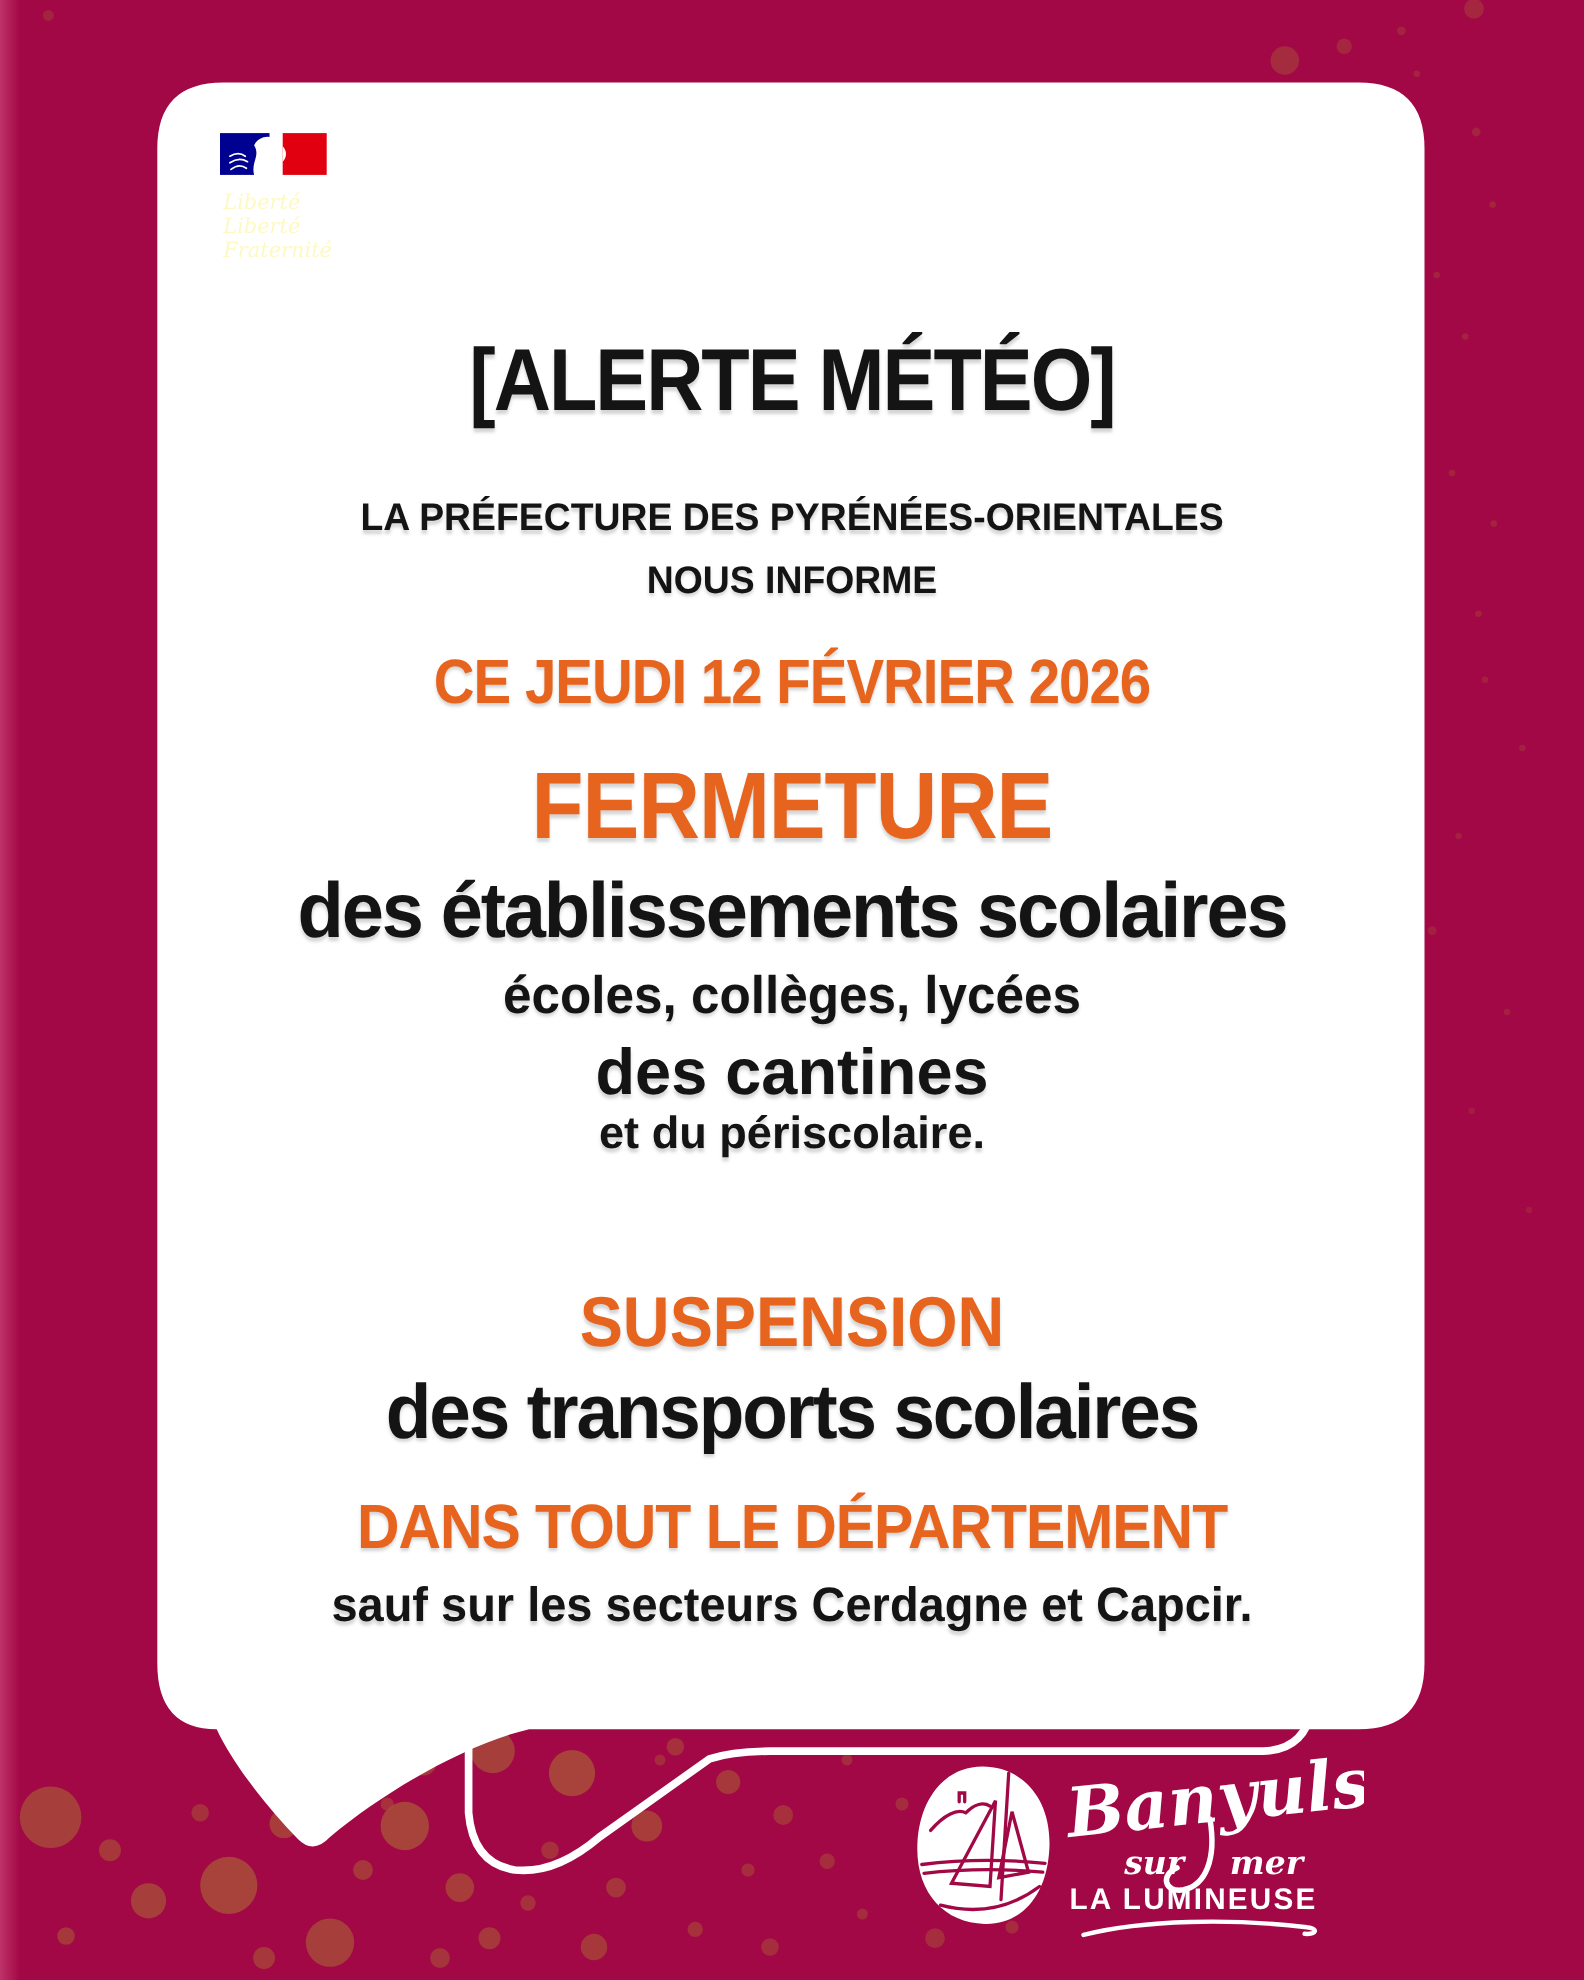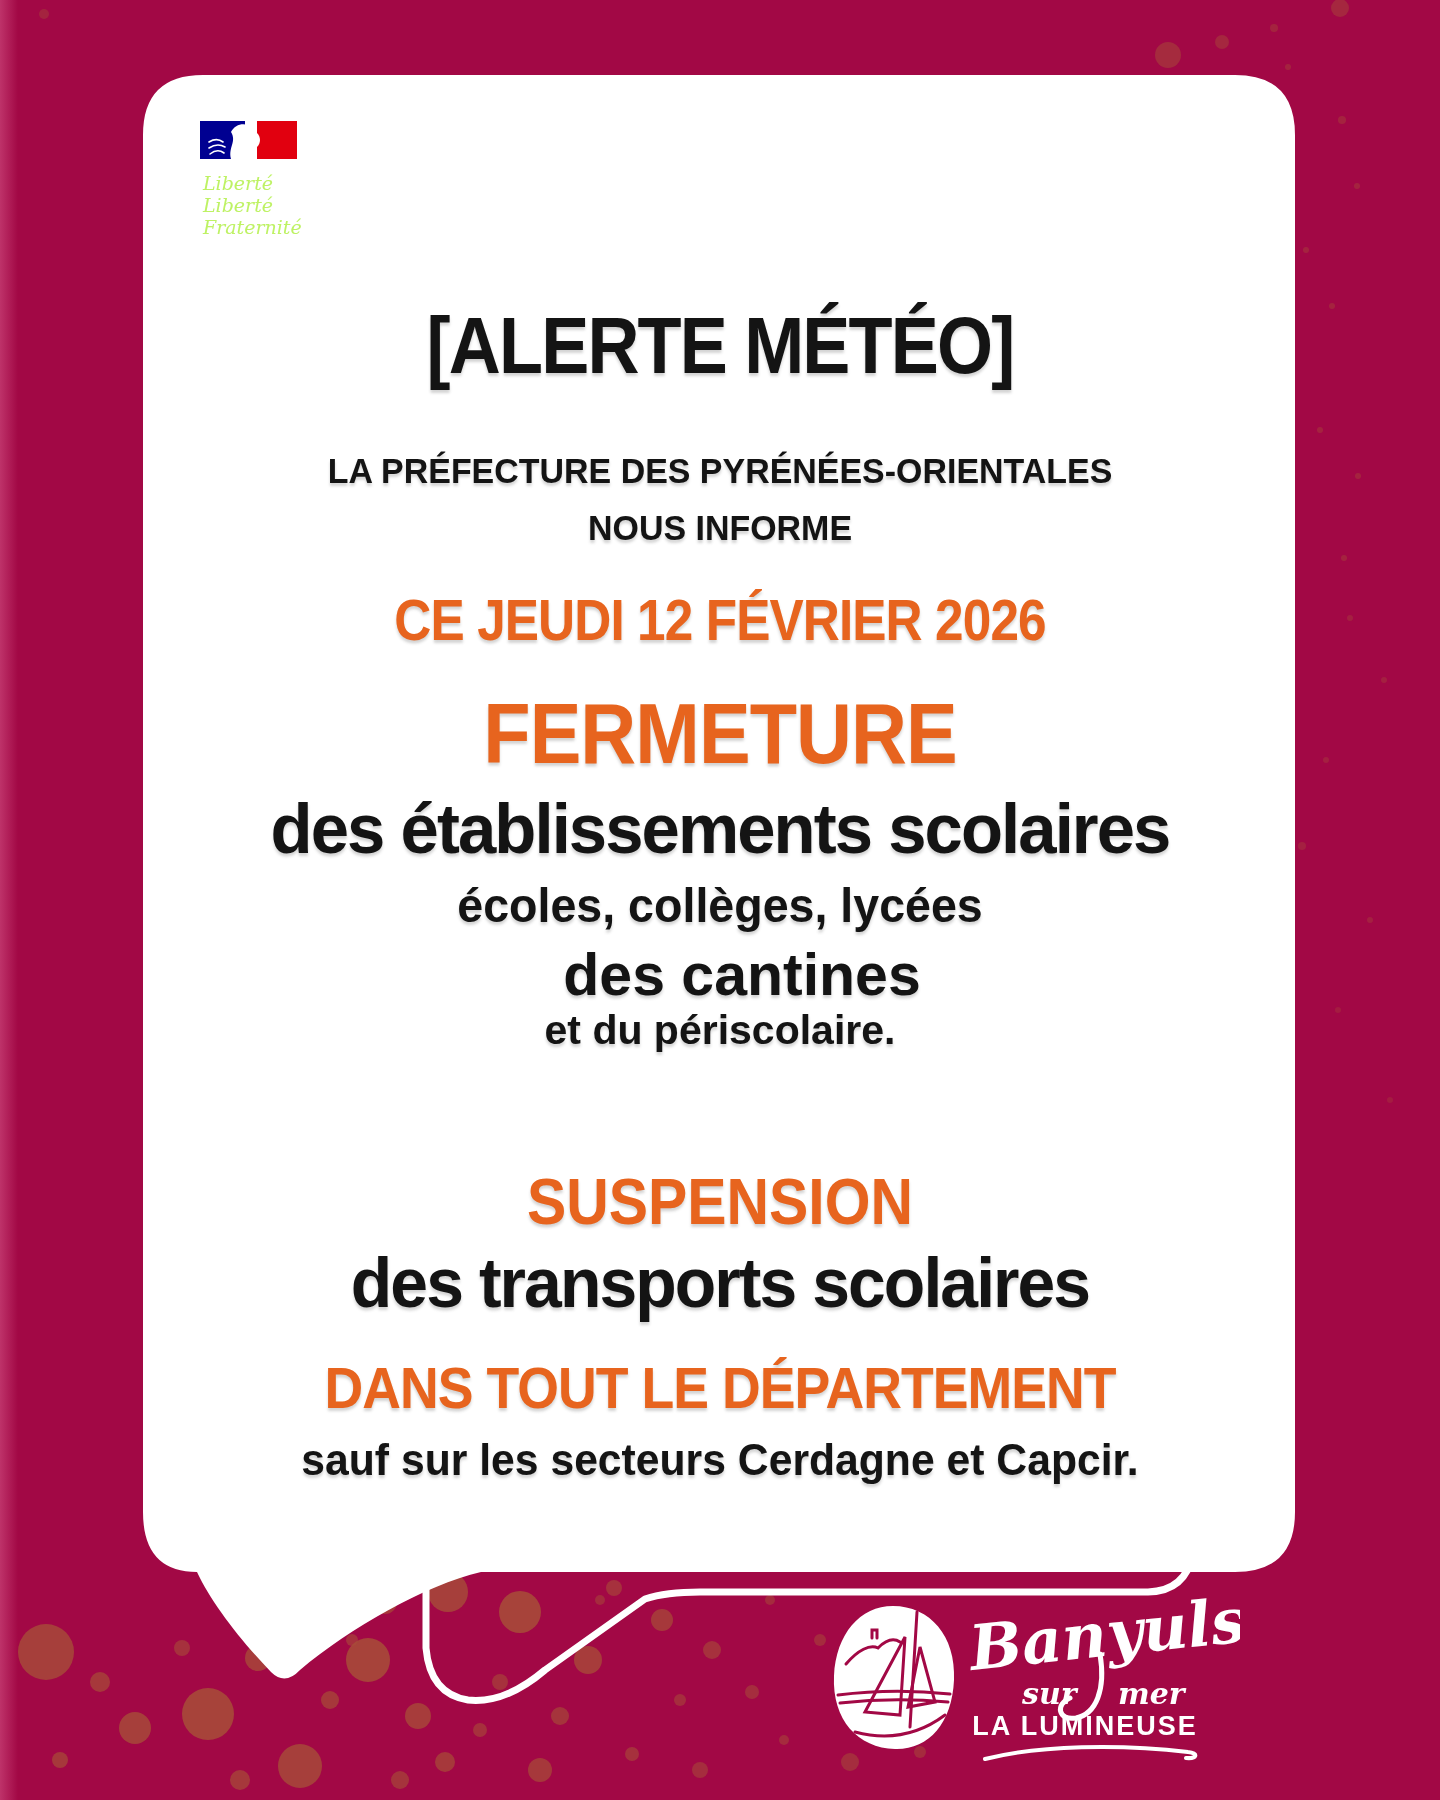--- a/index.html
+++ b/index.html
@@ -9,21 +9,21 @@
     font-family:"Liberation Sans",sans-serif;
   }
   .edge-glow{
     position:absolute;left:0;top:0;width:18px;height:100%;z-index:2;pointer-events:none;
     background:linear-gradient(90deg,rgba(236,120,165,.38),rgba(236,120,165,0));
   }
   #bg-decor{position:absolute;left:0;top:0;z-index:1;}
   
   .gov-logo{position:absolute;left:200px;top:118px;z-index:3;color:#20202a;}
   .gov-name{font-weight:800;font-size:27px;line-height:1.17;letter-spacing:.3px;margin-top:11px;color:#23232e;}
-  .gov-motto{font-family:"DejaVu Serif",serif;font-style:italic;font-size:19px;line-height:1.15;color:#bef264;margin-top:7px;margin-left:3px;}
+  .gov-motto{font-family:"DejaVu Serif",serif;font-style:italic;font-size:19px;line-height:1.15;color:#fef9c3;margin-top:7px;margin-left:3px;}
   
   .line{
     position:absolute;left:50%;white-space:nowrap;z-index:3;
     transform:translateX(-50%) scaleX(var(--sx,1));transform-origin:center top;
     color:var(--ink,#141414);font-weight:800;line-height:1;
     text-shadow:0 3px 3px rgba(60,60,60,.22);
   }
   .orange{color:var(--orange,#E7641E);}
   
   #banyuls{position:absolute;left:800px;top:1592px;z-index:3;}
@@ -123,21 +123,21 @@
 
 <div class="line" style="top:453px;font-size:35px;--sx:.97;">LA PRÉFECTURE DES PYRÉNÉES-ORIENTALES</div>
 <div class="line" style="top:510px;font-size:35px;--sx:.97;">NOUS INFORME</div>
 
 <div class="line orange" style="top:592px;font-size:57px;letter-spacing:-1px;--sx:.9;">CE JEUDI 12 FÉVRIER 2026</div>
 
 <div class="line orange" style="top:690px;font-size:86px;font-weight:900;letter-spacing:-1px;--sx:.9;">FERMETURE</div>
 
 <div class="line" style="top:793px;font-size:71px;letter-spacing:-2px;--sx:.97;">des établissements scolaires</div>
 <div class="line" style="top:882px;font-size:48px;--sx:.97;">écoles, collèges, lycées</div>
-<div class="line" style="top:946px;font-size:59px;margin-left:22px;">des cantines</div>
+<div class="line" style="top:946px;font-size:59px;">des cantines</div>
 <div class="line" style="top:1010px;font-size:41px;">et du périscolaire.</div>
 
 <div class="line orange" style="top:1170px;font-size:64px;font-weight:900;--sx:.92;">SUSPENSION</div>
 <div class="line" style="top:1248px;font-size:70px;letter-spacing:-2px;--sx:.97;">des transports scolaires</div>
 
 <div class="line orange" style="top:1360px;font-size:57px;font-weight:900;letter-spacing:-1px;--sx:.94;">DANS TOUT LE DÉPARTEMENT</div>
 <div class="line" style="top:1438px;font-size:44px;--sx:.97;">sauf sur les secteurs Cerdagne et Capcir.</div>
 
 <svg id="banyuls" width="440" height="205" viewBox="0 0 440 205">
   <g>

